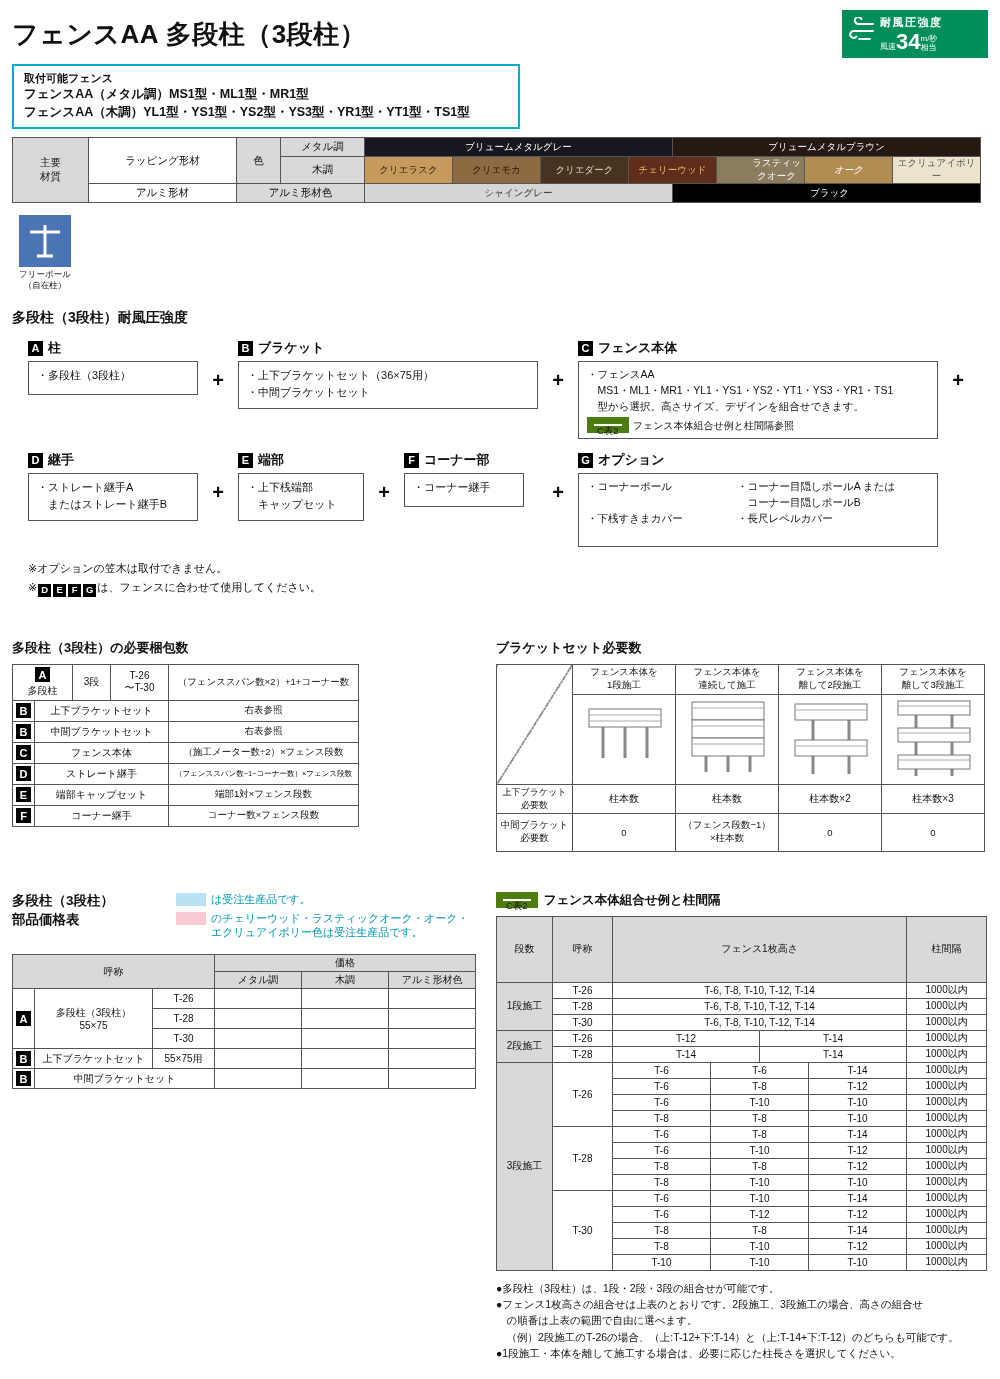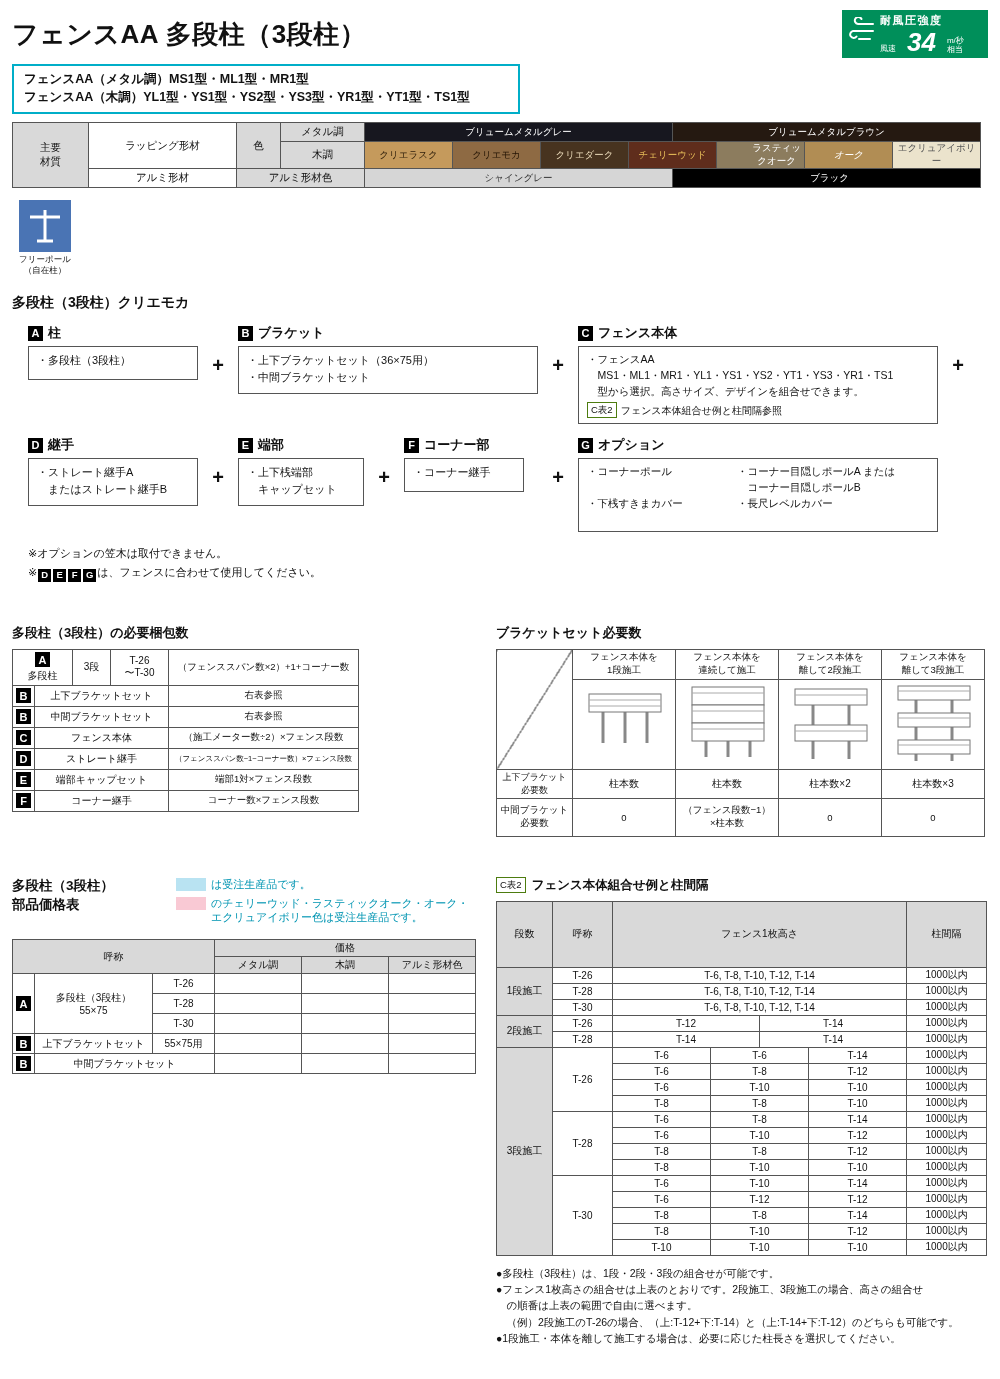--- a/index.html
+++ b/index.html
@@ -8,21 +8,21 @@
   .page { width:1000px; min-height:1379px; padding:10px 12px 20px; position:relative; }
 
   .topbar { display:flex; justify-content:space-between; align-items:center; }
   .page-title { font-size:26px; font-weight:bold; letter-spacing:.5px; }
   .wind-badge { background:var(--badge-green,#008f5a); color:#fff; width:146px; height:48px;
     display:flex; align-items:center; gap:5px; padding:3px 7px; }
   .wind-text { flex:1; }
   .wind-title { font-size:11px; font-weight:bold; letter-spacing:1.5px; }
   .wind-row { display:flex; align-items:flex-end; line-height:1; margin-top:1px; }
   .wind-small { font-size:8px; padding-bottom:2px; }
-  .wind-value { font-size:26px; font-weight:bold; margin:0 11px;font-style:italic; }
+  .wind-value { font-size:22px; font-weight:bold; margin:0 0; }
   .wind-unit-col { display:flex; flex-direction:column; font-size:8px; line-height:1.15; padding-bottom:1px; }
 
   .compat-box { border:2px solid var(--accent-cyan,#00aec8); width:508px; margin-top:6px; padding:5px 10px 6px; }
   .compat-title { font-size:11px; font-weight:bold; }
   .compat-line { font-size:12.5px; font-weight:bold; line-height:1.4; }
 
   table { border-collapse:collapse; }
   td { border:1px solid #555; }
   .gray-cell { background:var(--header-gray,#d9d9d9); }
   .pre { white-space:pre-line; }
@@ -43,21 +43,21 @@
   .phead { display:flex; align-items:center; gap:5px; font-size:13px; font-weight:bold; height:18px; }
   .blk { display:inline-flex; align-items:center; justify-content:center; width:15px; height:15px;
     background:#000; color:#fff; font-size:11px; font-weight:bold; flex:0 0 auto; }
   .blk.sm { width:13px; height:13px; font-size:9.5px; margin:0 1px; vertical-align:-2px; }
   .pbox { border:1px solid #555; margin-top:4px; padding:5px 8px; font-size:11px; line-height:1.5; background:#fff; }
   .plus { font-size:20px; font-weight:bold; width:40px; text-align:center; margin-top:30px; flex:0 0 auto; }
   .w170 { width:170px; } .w300 { width:300px; } .w360 { width:360px; } .w126 { width:126px; } .w120 { width:120px; }
   .h34 { min-height:34px; } .h48 { min-height:48px; } .h74 { min-height:74px; }
   .cbox { font-size:10.5px; }
   .ref-line { display:flex; align-items:center; gap:4px; margin-top:3px; font-size:10px; }
-  .ct-tag { border:1px solid #4d7c0f; font-size:9.5px; font-weight:normal; padding:0 3px; line-height:14px; height:16px; flex:0 0 auto; background:#fff; }
+  .ct-tag { border:7px solid #4d7c0f; font-size:9.5px; font-weight:normal; padding:0 3px; line-height:14px; height:16px; flex:0 0 auto; background:#fff; }
   .gbox { display:flex; gap:10px;justify-content:center; }
   .gbox .gcol1 { width:140px; } .gbox .gcol2 { flex:1; }
   .parts-notes { margin-top:12px; font-size:11px; line-height:1.7; }
 
   .mid-row, .bottom-row { display:flex; justify-content:space-between; align-items:flex-start; }
   .mid-row { margin-top:42px; }
   .bottom-row { margin-top:40px; }
   .left-col { width:478px; } .right-col { width:492px; }
 
   .sub-title { font-size:13px; font-weight:bold; }
@@ -119,20 +119,21 @@
           <span class="wind-unit-col">
             <span>m/秒</span>
             <span>相当</span>
           </span>
         </div>
       </div>
     </div>
   </div>
 
   <div class="compat-box">
+    <div class="compat-title">取付可能フェンス</div>
     <div class="compat-line">フェンスAA（メタル調）MS1型・ML1型・MR1型</div>
     <div class="compat-line">フェンスAA（木調）YL1型・YS1型・YS2型・YS3型・YR1型・YT1型・TS1型</div>
   </div>
 
   <table class="materials-table">
     <colgroup>
       <col style="width:76px">
         <col style="width:148px">
         <col style="width:44px">
         <col style="width:84px">
@@ -176,21 +177,21 @@
           <line x1="12" y1="35" x2="28" y2="35"></line>
         </g>
       </svg>
     </div>
     <div class="freepole-label">
       <div>フリーポール</div>
       <div>（自在柱）</div>
     </div>
   </div>
 
-  <div class="section-title">多段柱（3段柱）クリエモカ</div>
+  <div class="section-title">多段柱（3段柱）耐風圧強度</div>
   <div class="parts">
     <div class="parts-row">
       <div class="pgroup w170">
         <div class="phead">
           <span class="blk">A</span>
           <span>柱</span>
         </div>
         <div class="pbox h34 pre">・多段柱（3段柱）</div>
       </div>
       <div class="plus">+</div>

